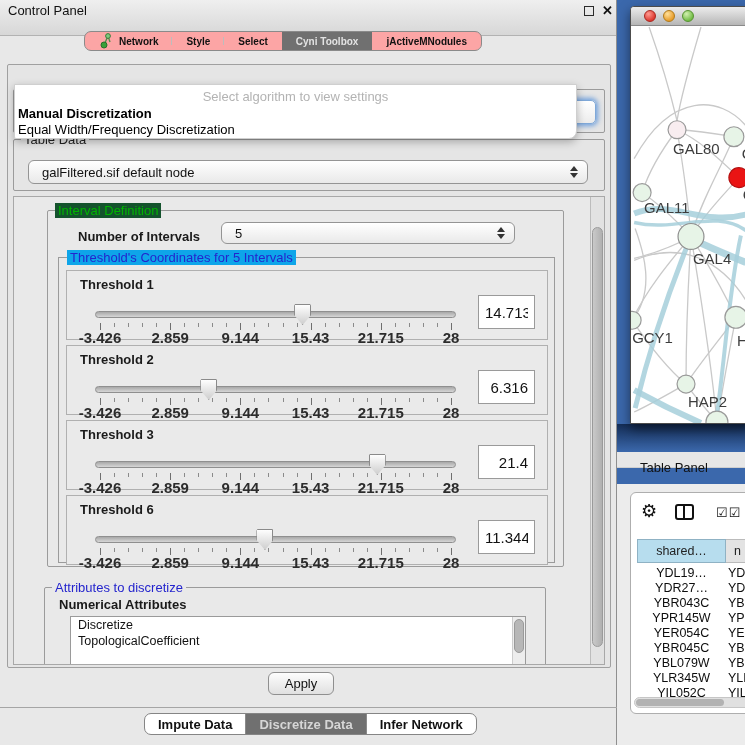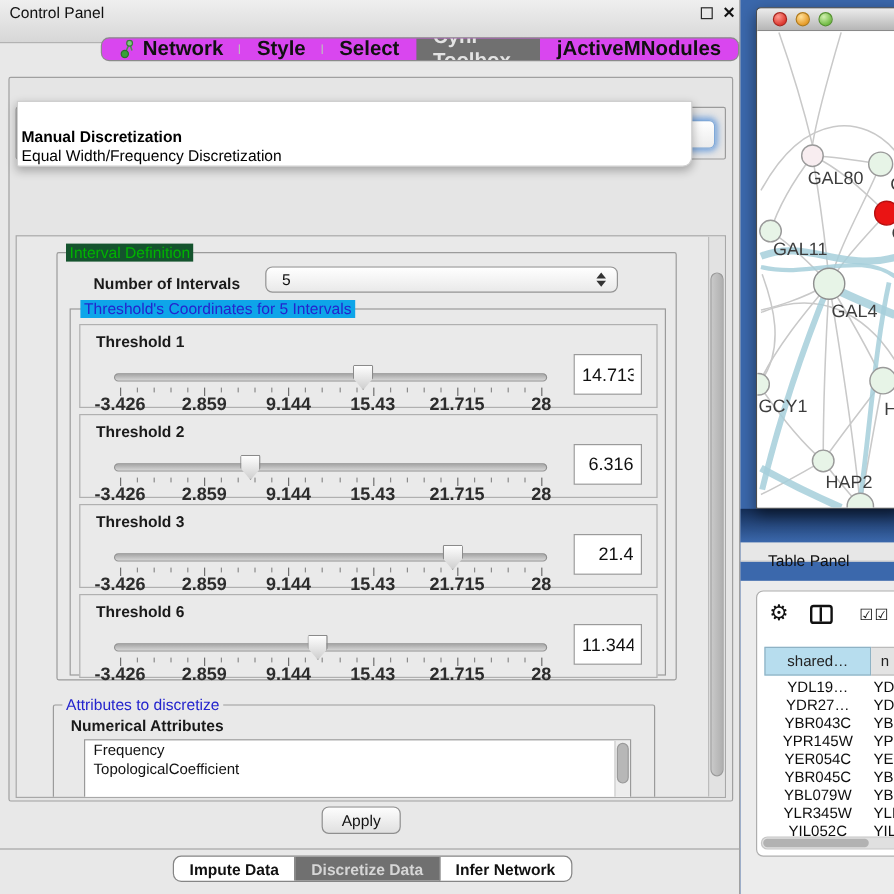--- a/index.html
+++ b/index.html
@@ -10,22 +10,22 @@
 
   
   #left-pane{left:0;top:0;width:617px;height:745px;background:#e8e8e8;border-right:1px solid #8f8f8f;}
   #titlebar{left:0;top:0;width:100%;height:36px;background:linear-gradient(#efefef,#d7d7d7);
             border-bottom:1px solid #b2b2b2;}
   #titlebar .title{position:absolute;left:8px;top:3px;font-size:13px;color:#111;}
   #float-icon{position:absolute;left:584px;top:6px;width:10px;height:10px;border:1.6px solid #2a2a2a;background:transparent;}
   #close-icon{position:absolute;left:602px;top:3px;font-size:13px;font-weight:bold;color:#111;}
 
   
-  #top-tabs{left:84px;top:31px;height:20px;display:flex;align-items:stretch;background:#d946ef;
-            border:1px solid #8a8a8a;border-radius:7px;overflow:hidden;font-size:17px;font-weight:bold;}
+  #top-tabs{left:84px;top:31px;height:20px;display:flex;align-items:stretch;background:#fca5a5;
+            border:1px solid #8a8a8a;border-radius:7px;overflow:hidden;font-size:10px;font-weight:bold;}
   .tab-seg{display:flex;align-items:center;padding:0 14px;color:#111;position:relative;}
   .tab-seg .vsep{position:absolute;right:0;top:5px;bottom:5px;width:1px;background:#bdbdbd;}
   .tab-seg.selected{background:#707070;color:#e3e3e3;}
   .net-icon{width:14px;height:16px;margin-right:6px;}
 
   
   #outer-panel{left:7px;top:64px;width:604px;height:604px;border:1px solid #a0a0a0;background:#e5e5e5;border-radius:2px;}
 
   .titled-group{position:absolute;border:1px solid #9b9b9b;border-radius:2px;}
   .titled-group>.gtitle{position:absolute;top:-8px;left:7px;padding:0 3px;background:#e5e5e5;font-size:13px;}
@@ -173,20 +173,27 @@
       </div>
     </div>
 
     <div id="outer-panel" class="abs">
 
       <div id="algo-group" class="titled-group">
         <span class="gtitle olive">Discretization Algorithm</span>
         <div id="algo-combo"></div>
       </div>
 
+      <div id="tabledata-group" class="titled-group">
+        <span class="gtitle" style="color:#222;">Table Data</span>
+        <div id="tabledata-combo" class="combo">
+          <span class="cval">galFiltered.sif default node</span>
+          <span class="spinner"></span>
+        </div>
+      </div>
 
       <div id="inner-panel" class="abs">
 
         <div id="interval-group" class="titled-group">
           <span class="gtitle green">Interval Definition</span>
           <span id="noi-label">Number of Intervals</span>
           <div id="noi-combo" class="combo">
             <span class="cval">5</span>
             <span class="spinner"></span>
           </div>
@@ -346,36 +353,37 @@
                 <span class="tick-label" style="left: 313.8px;">21.715</span>
                 <span class="tick-label" style="left: 384px;">28</span>
               </div>
           </div>
         </div>
 
         <div id="attr-group" class="titled-group">
           <span class="gtitle blue">Attributes to discretize</span>
           <span id="num-attr-label">Numerical Attributes</span>
           <div id="attr-list">
-            <div class="item">Frequency</div>
+            <div class="item">Discretize</div>
             <div class="item">TopologicalCoefficient</div>
             <div class="vscroll">
                 <div class="thumb"></div>
               </div>
           </div>
         </div>
 
         <div id="inner-vscroll">
             <div class="thumb"></div>
           </div>
       </div>
 
     </div>
 
     <div id="algo-popup" class="abs">
+      <div class="hint">Select algorithm to view settings</div>
       <div class="opt b">Manual Discretization</div>
       <div class="opt r">Equal Width/Frequency Discretization</div>
     </div>
 
     <div id="apply-btn" class="abs">Apply</div>
 
     <div id="bottom-divider" class="abs"></div>
     <div id="bottom-tabs" class="abs">
       <div class="btab">
         <span>Impute Data</span>

